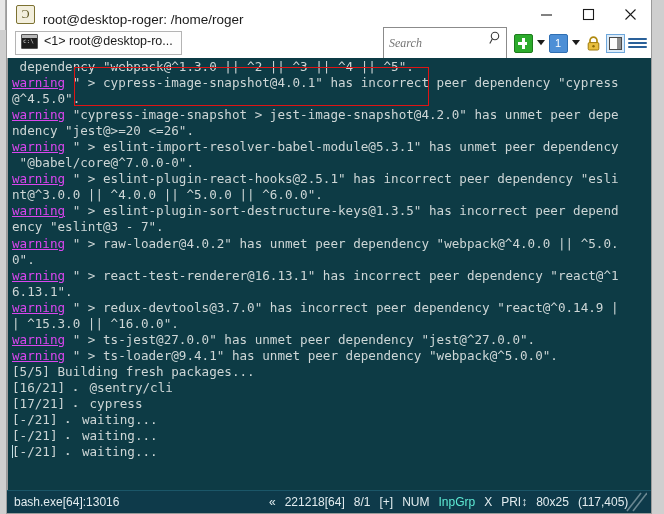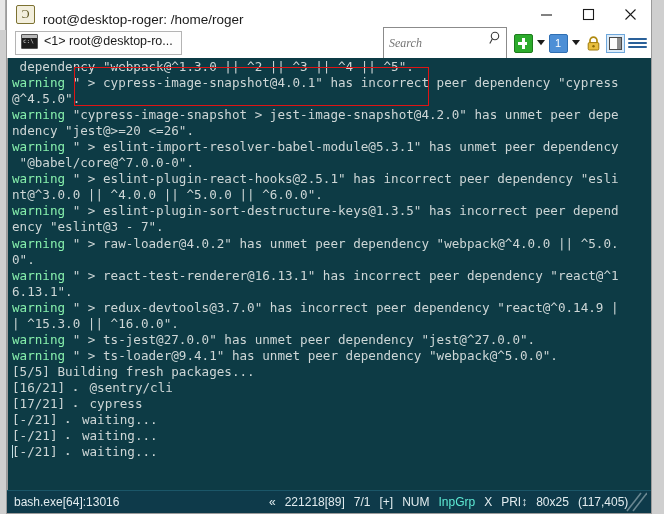--- a/index.html
+++ b/index.html
@@ -117,21 +117,21 @@
     border-left:1px solid #9f9f9f;
   }
   .term{
     font-family:"DejaVu Sans Mono","Liberation Mono",monospace;
     font-size:12.6px;line-height:16.05px;
     color:#cdd6d6;
     padding:1px 0 0 4px;
     white-space:pre;
     letter-spacing:0px;
   }
-  .term .w{color:#86efac;}
+  .term .w{color:#d946ef;text-decoration:underline;}
   .term .cursor{
     display:inline-block;width:1px;height:13px;background:#bfe0e6;
     vertical-align:-2px;margin-right:-1px;
   }
   .redbox{
     position:absolute;border:1.5px solid #e01414;
     pointer-events:none;
   }
   
   .statusbar{
@@ -262,23 +262,23 @@
     <div class="term-wrap">
       <div class="term"><div><span> dependency "webpack@^1.3.0 || ^2 || ^3 || ^4 || ^5".</span></div><div><span class="w">warning</span><span> " &gt; cypress-image-snapshot@4.0.1" has incorrect peer dependency "cypress</span></div><div><span>@^4.5.0".</span></div><div><span class="w">warning</span><span> "cypress-image-snapshot &gt; jest-image-snapshot@4.2.0" has unmet peer depe</span></div><div><span>ndency "jest@&gt;=20 &lt;=26".</span></div><div><span class="w">warning</span><span> " &gt; eslint-import-resolver-babel-module@5.3.1" has unmet peer dependency</span></div><div><span> "@babel/core@^7.0.0-0".</span></div><div><span class="w">warning</span><span> " &gt; eslint-plugin-react-hooks@2.5.1" has incorrect peer dependency "esli</span></div><div><span>nt@^3.0.0 || ^4.0.0 || ^5.0.0 || ^6.0.0".</span></div><div><span class="w">warning</span><span> " &gt; eslint-plugin-sort-destructure-keys@1.3.5" has incorrect peer depend</span></div><div><span>ency "eslint@3 - 7".</span></div><div><span class="w">warning</span><span> " &gt; raw-loader@4.0.2" has unmet peer dependency "webpack@^4.0.0 || ^5.0.</span></div><div><span>0".</span></div><div><span class="w">warning</span><span> " &gt; react-test-renderer@16.13.1" has incorrect peer dependency "react@^1</span></div><div><span>6.13.1".</span></div><div><span class="w">warning</span><span> " &gt; redux-devtools@3.7.0" has incorrect peer dependency "react@^0.14.9 |</span></div><div><span>| ^15.3.0 || ^16.0.0".</span></div><div><span class="w">warning</span><span> " &gt; ts-jest@27.0.0" has unmet peer dependency "jest@^27.0.0".</span></div><div><span class="w">warning</span><span> " &gt; ts-loader@9.4.1" has unmet peer dependency "webpack@^5.0.0".</span></div><div><span>[5/5] Building fresh packages...</span></div><div><span>[16/21] ⠄ @sentry/cli</span></div><div><span>[17/21] ⠄ cypress</span></div><div><span>[-/21] ⠄ waiting...</span></div><div><span>[-/21] ⠄ waiting...</span></div><div><span class="cursor"></span><span>[-/21] ⠄ waiting...</span></div></div>
       <div class="redbox" style="left:66px;top:9px;right:auto;width:353px;height:37px;"></div>
     </div>
 
     <div class="statusbar">
       <span class="st-left">bash.exe[64]:13016</span>
       <span class="st-mid">
         <span>«</span>
           <span class="st-sep"></span>
-          <span>221218[89]</span>
-          <span class="st-sep"></span>
-          <span>7/1</span>
+          <span>221218[64]</span>
+          <span class="st-sep"></span>
+          <span>8/1</span>
           <span class="st-sep"></span>
           <span>[+]</span>
           <span class="st-sep"></span>
           <span>NUM</span>
           <span class="st-sep"></span>
           <span class="st-dim">InpGrp</span>
           <span class="st-sep"></span>
           <span>X</span>
           <span class="st-sep"></span>
           <span>PRI↕</span>

